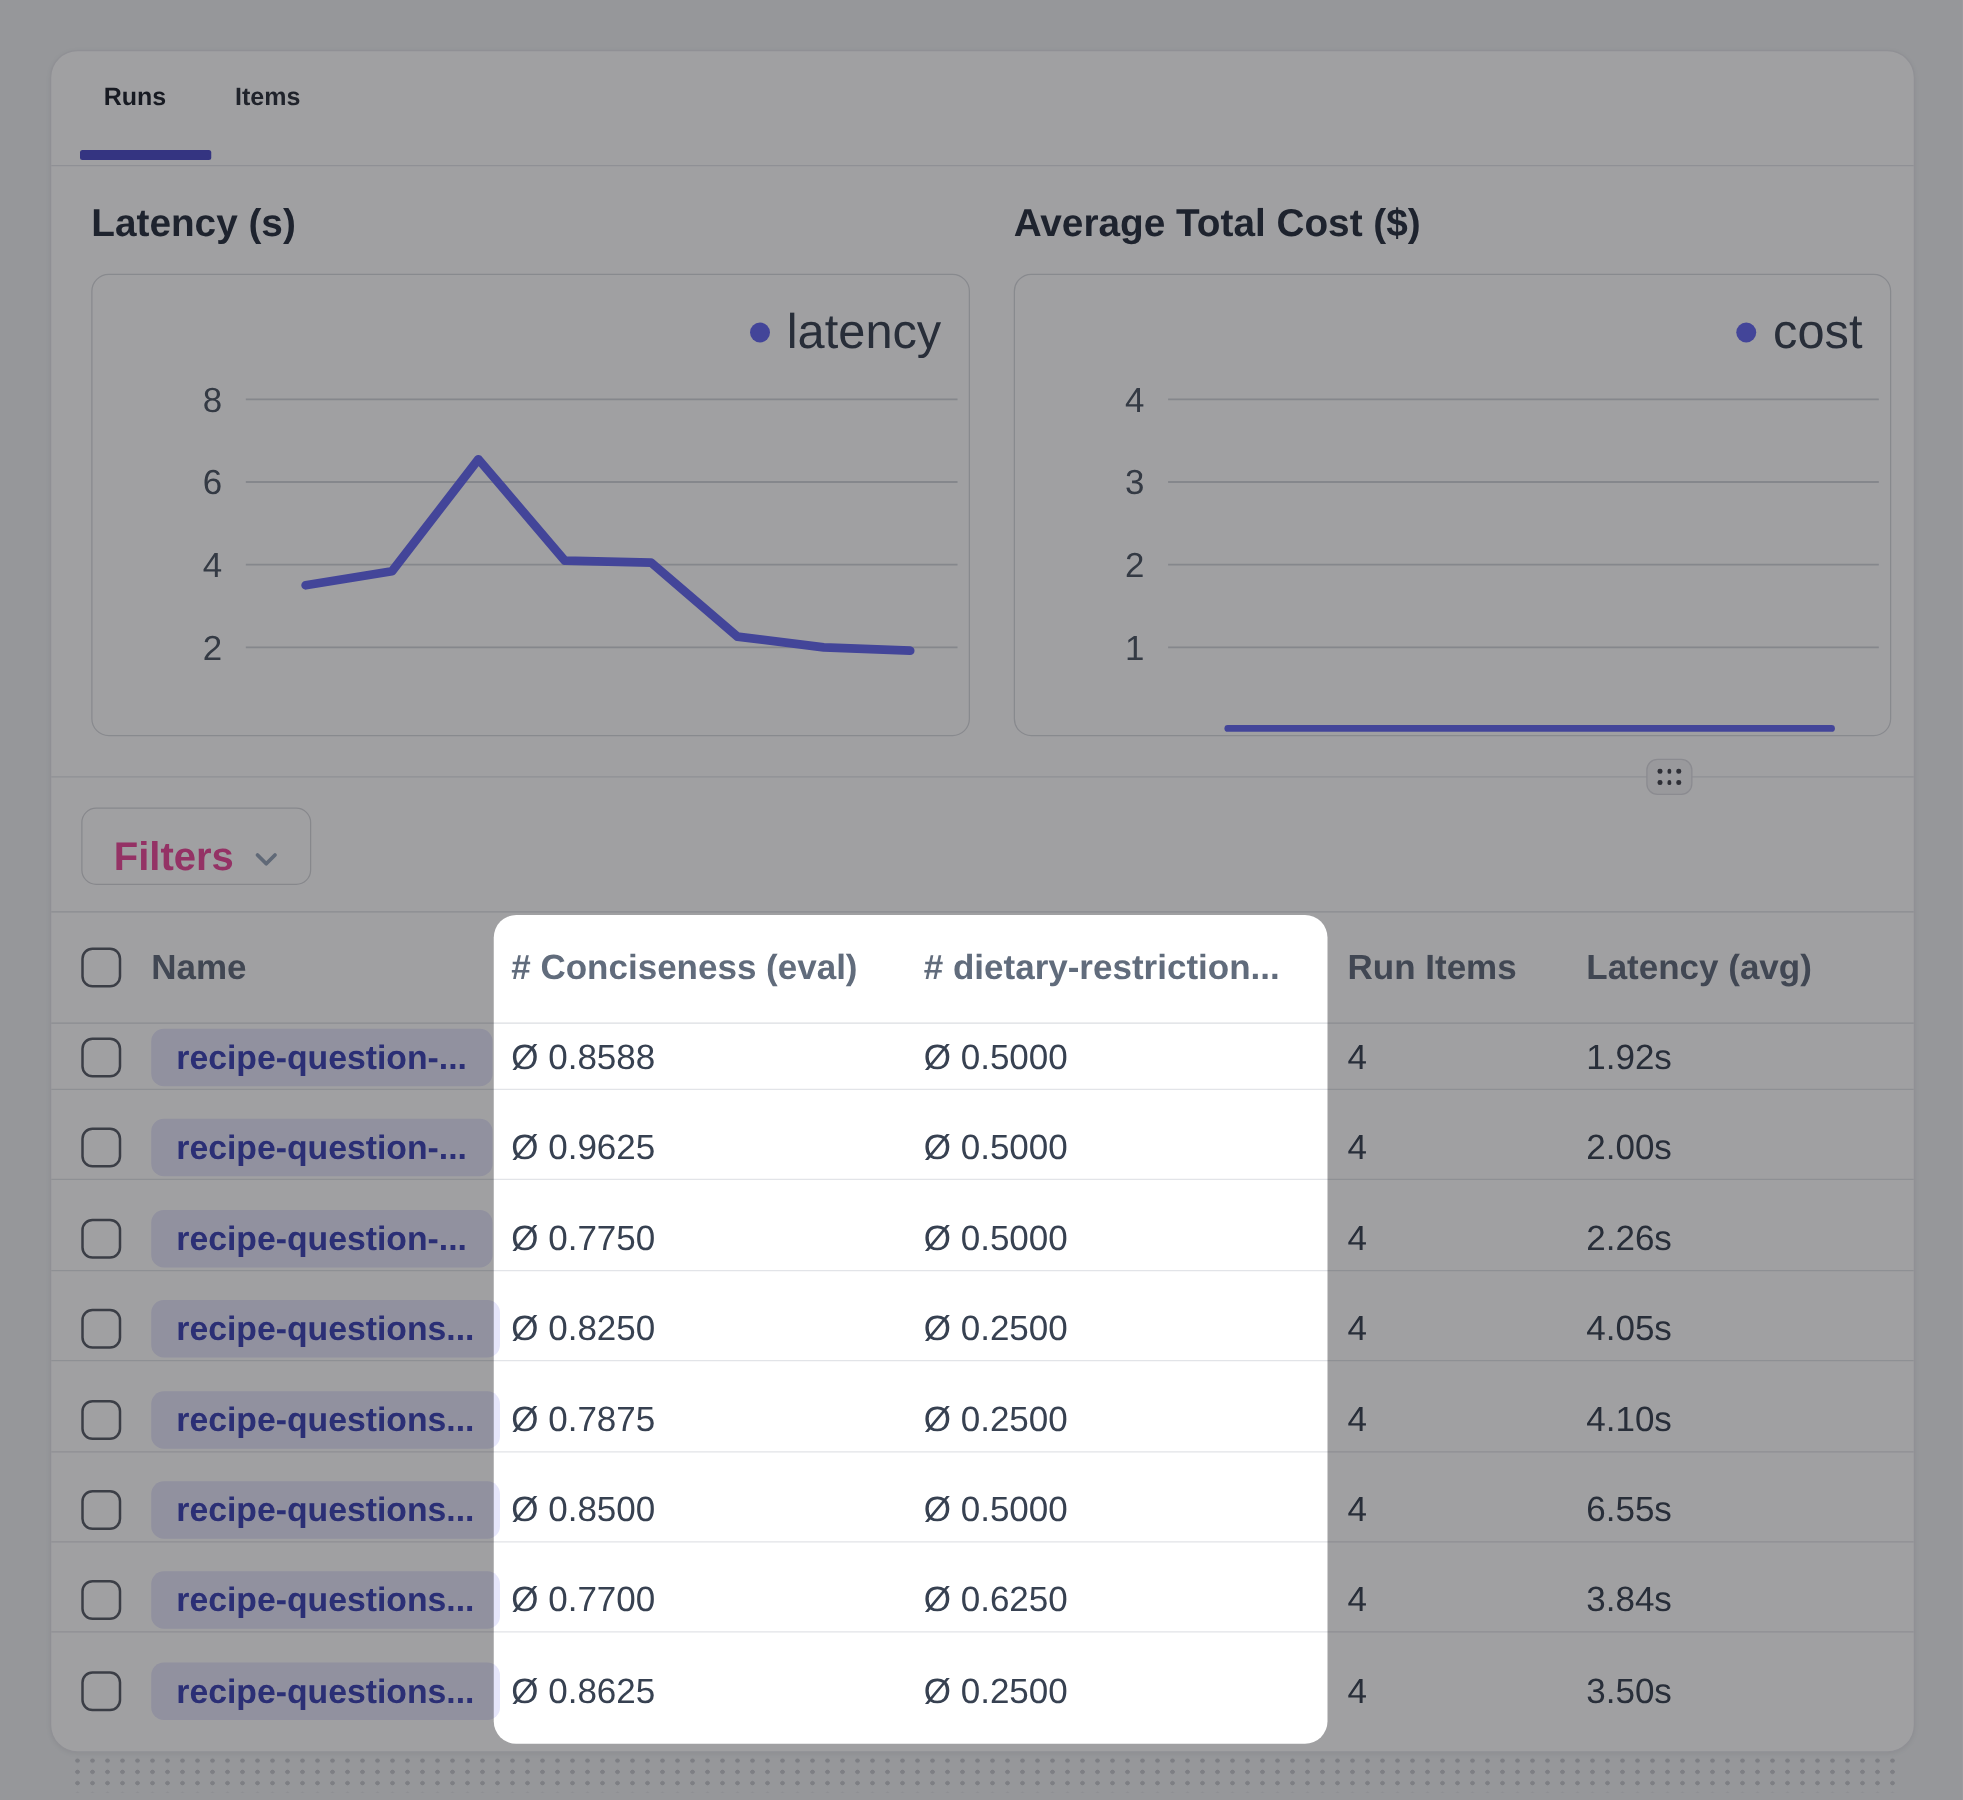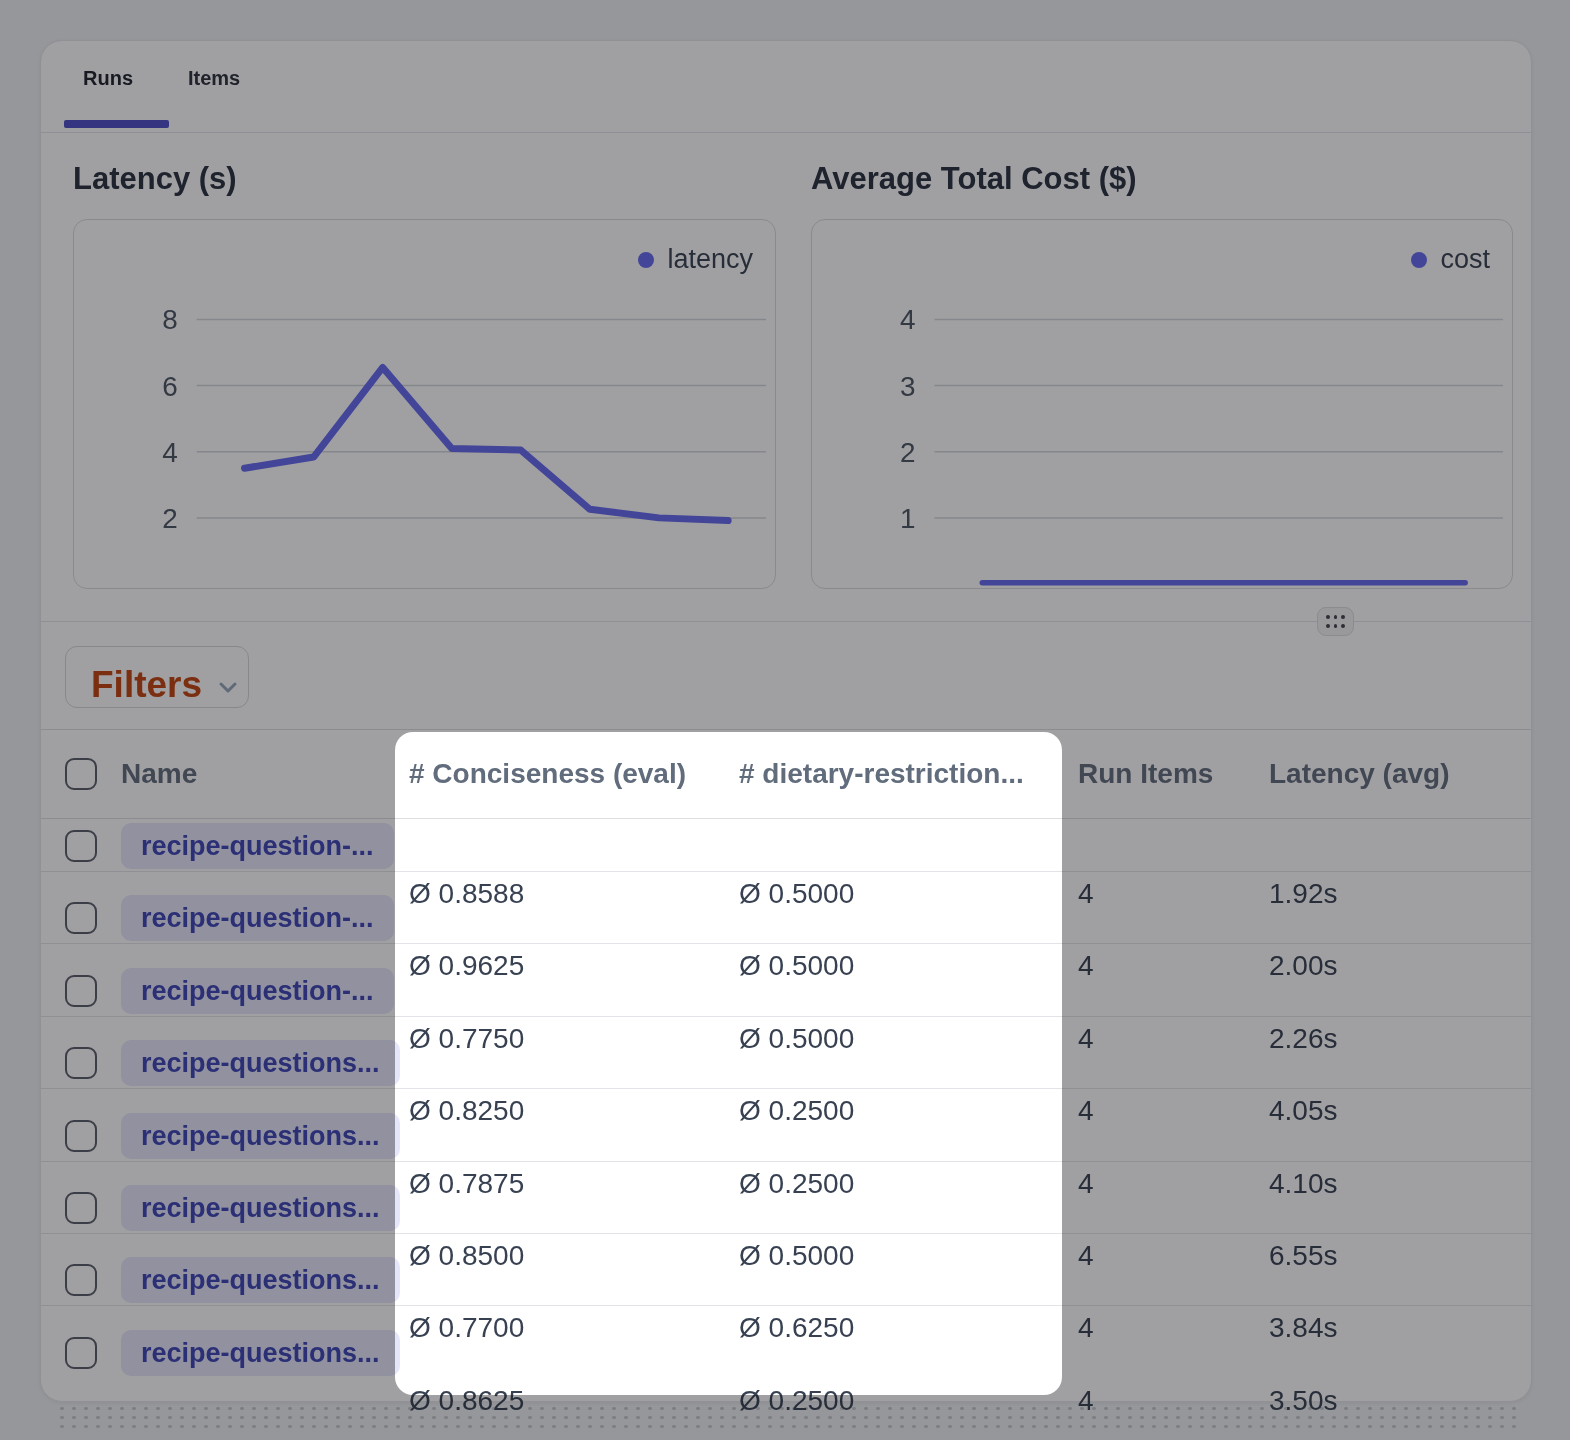--- a/index.html
+++ b/index.html
@@ -43,37 +43,37 @@
     border:1.5px solid #d8dade; border-radius:14px; background:#ffffff;
   }
   .p1 { left:32px; width:703px; }
   .p2 { left:770px; width:702px; }
   .panel svg { position:absolute; inset:0; width:100%; height:100%; overflow:visible; }
   .gridline { stroke:#d2d5da; stroke-width:1.5; }
   .tick { fill:#4b5563; font-size:28px; text-anchor:end; font-family:"Liberation Sans",sans-serif; }
   .chart-line { fill:none; stroke-linejoin:round; stroke-linecap:round; }
   .legend { position:absolute; top:24px; right:22px; display:flex; align-items:center; gap:13px; }
   .legend-dot { width:16px; height:16px; border-radius:50%; background:#6568f0; display:inline-block; }
-  .legend-label { font-size:27px; color:#374151; }
+  .legend-label { font-size:39px; color:#374151; }
 
   
   .grip {
     position:absolute; left:1276px; top:566px; width:37px; height:29px;
     background:#f3f3f6; border:1px solid #dcdce1; border-radius:9px;
     display:flex; flex-wrap:wrap; align-items:center; justify-content:center;
     gap:3.5px; padding:6px 8px; cursor:grab;
   }
   .grip i { width:3.8px; height:3.8px; border-radius:50%; background:#41444c; flex:0 0 auto; }
 
   
   .filters-btn {
     position:absolute; left:24px; top:605px; width:184px; height:62px;
     background:#fff; border:1.5px solid #d6d7db; border-radius:12px;
     display:flex; align-items:center; gap:14px; padding:16px 0 0 25px;
-    font-family:inherit; font-size:37px; font-weight:600; color:#c2410c; cursor:pointer;
+    font-family:inherit; font-size:32px; font-weight:600; color:#ec4899; cursor:pointer;
   }
   .chevron { width:24px; height:24px; margin-top:3px; }
 
   
   .thead {
     position:absolute; left:0; right:0; top:688px; height:90px;
     border-top:1px solid #dcdee2; border-bottom:1px solid #dcdee2;
   }
   .hc { position:absolute; top:50%; transform:translateY(-50%); font-size:28px; font-weight:600; color:#616c7c; white-space:nowrap; }
   .h-name { left:80px; }
@@ -88,21 +88,21 @@
     background:#fff; cursor:pointer;
   }
   .trow { position:absolute; left:0; right:0; height:52px; border-bottom:1px solid #e2e4e8; }
   .trow.last { border-bottom:none; }
   .badge {
     position:absolute; left:80px; top:50%; transform:translateY(-50%);
     min-width:270px; height:46px; line-height:46px; text-align:center;
     background:#e6e6fb; border-radius:10px; padding:0 20px;
     font-size:27px; font-weight:700; color:#3c43b4; cursor:pointer; white-space:nowrap;
   }
-  .cell { position:absolute; top:50%; transform:translateY(-50%); font-size:28px; color:#374151; white-space:nowrap;margin-top:48px; }
+  .cell { position:absolute; top:50%; transform:translateY(-50%); font-size:28px; color:#374151; white-space:nowrap; }
 
   
   .spotlight {
     position:absolute; left:395px; top:732px; width:667px; height:663px;
     border-radius:18px; pointer-events:none; z-index:40;
     box-shadow:0 0 0 2600px rgba(18,18,22,0.40);
   }
 </style>
 </head>
 <body>

